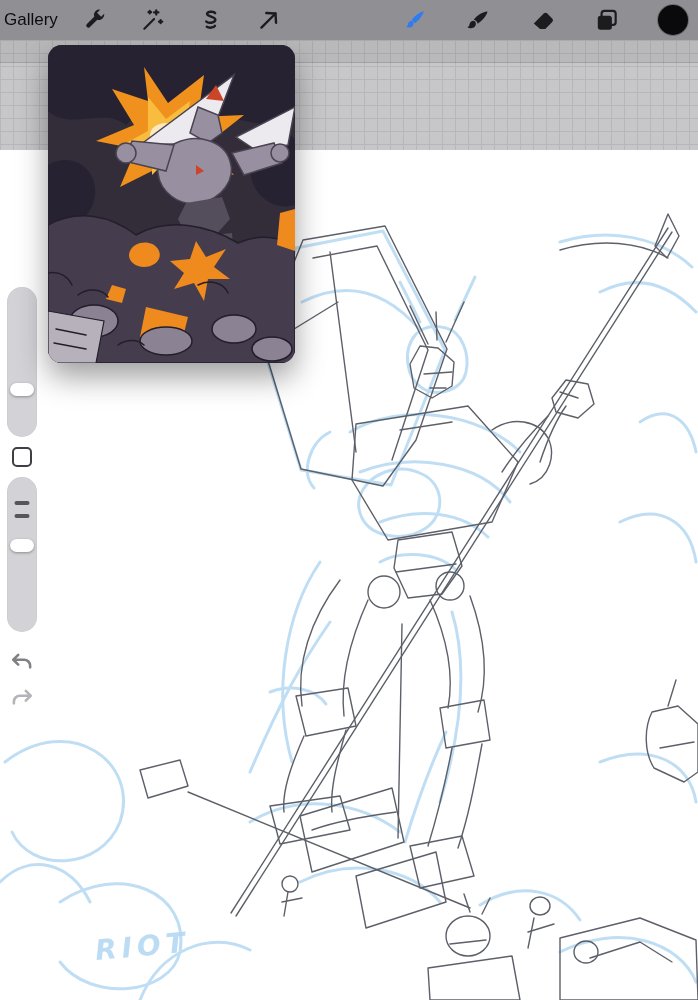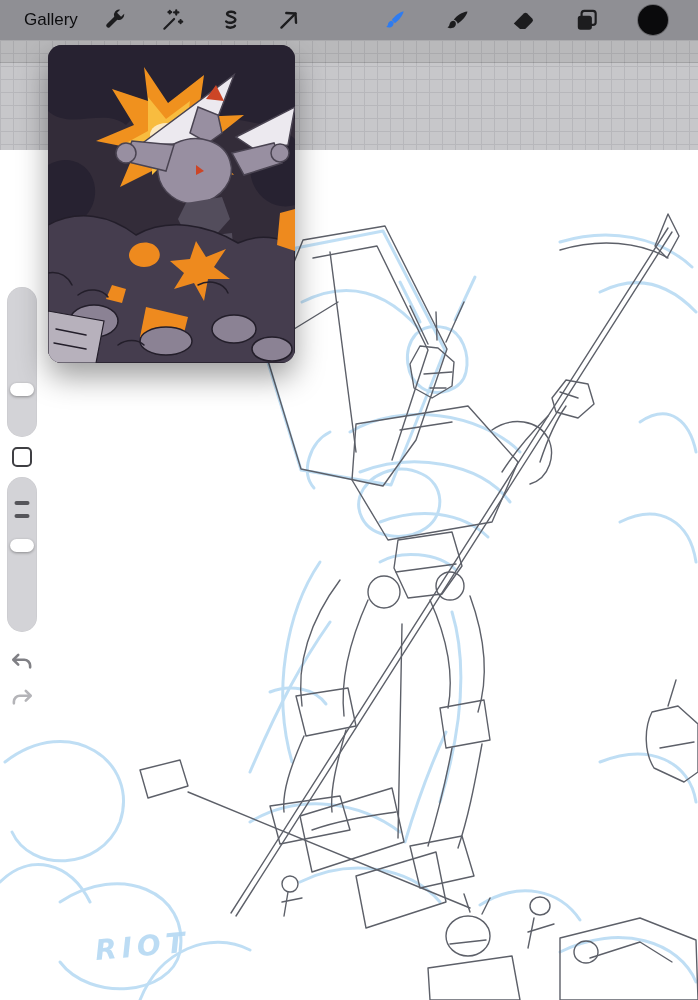--- a/index.html
+++ b/index.html
@@ -1,21 +1,21 @@
 <!DOCTYPE html>
 <html><head>
 <meta charset="utf-8">
 <style>
   html,body{margin:0;padding:0;width:698px;height:1000px;overflow:hidden;
     font-family:"Liberation Sans", sans-serif;background:#ffffff;position:relative;}
   *{box-sizing:border-box;}
 
   
   .topbar{position:absolute;top:0;left:0;right:0;height:40px;background:#8f8f94;
-    display:flex;align-items:center;padding:0 24px;z-index:50;}
+    display:flex;align-items:center;padding:0 4px;z-index:50;}
   .gallery-btn{font-size:17px;color:#0d0d0f;margin-right:24px;cursor:default;background:none;border:none;
     font-family:"Liberation Sans", sans-serif;padding:0;}
   .tool-group{display:flex;align-items:center;gap:32px;}
   .tool-group.right{margin-left:auto;gap:38px;padding-right:6px;}
   .tool{width:26px;height:26px;color:#1c1c1e;background:none;border:none;padding:0;cursor:default;}
   .tool.active{color:#2f7cf0;}
   .tool svg{display:block;width:100%;height:100%;}
   .swatch{width:30px;height:30px;border-radius:50%;background:#0a0a0c;border:none;padding:0;
     box-shadow:0 0 0 1px rgba(0,0,0,.25);}
 

